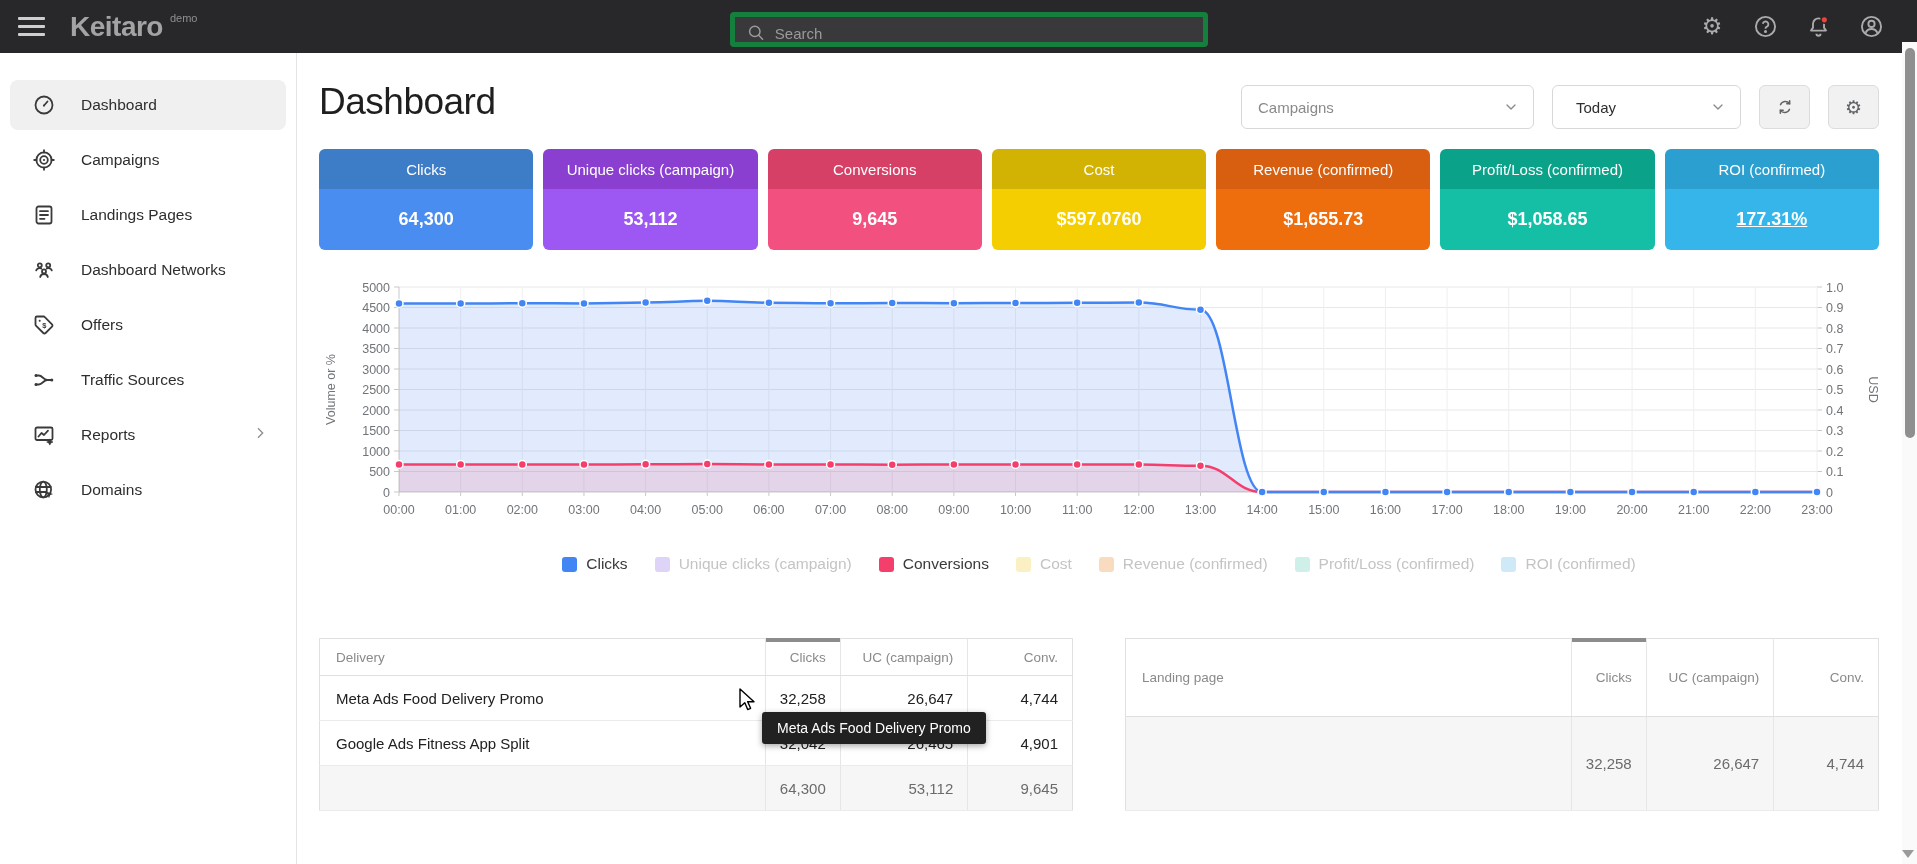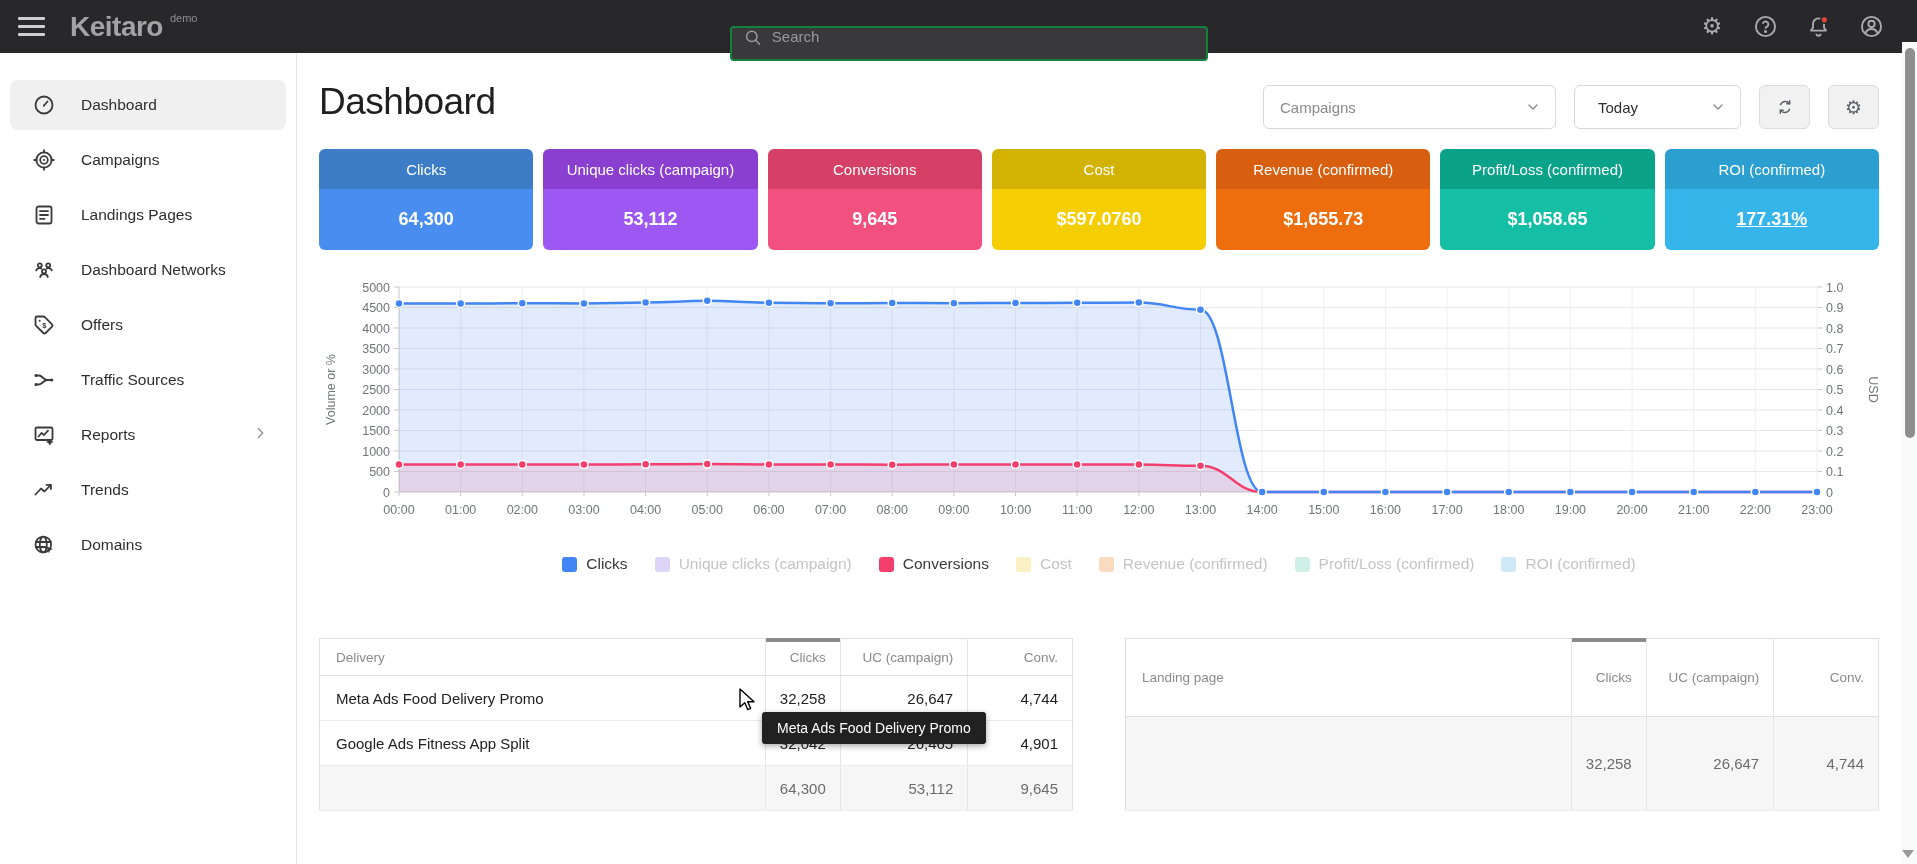--- a/index.html
+++ b/index.html
@@ -7,23 +7,23 @@
               font-family:"Liberation Sans", sans-serif; }
 
   
   .topbar { position:absolute; left:0; top:0; width:1917px; height:53px;
             background:#28282b; display:flex; align-items:center; z-index:30; }
   .hamburger { width:46px; height:40px; margin-left:10px; display:flex; flex-direction:column;
                justify-content:center; gap:5px; padding-left:8px; cursor:pointer; }
   .hamburger span { display:block; width:27px; height:3px; background:#cfcfcf; border-radius:1px; }
   .logo { color:#a3a3a3; font-size:28px; font-weight:bold; letter-spacing:-0.5px; margin-left:14px; }
   .logo-suffix { color:#8f8f8f; font-size:11px; margin-left:7px; align-self:flex-start; margin-top:12px; }
-  .search-wrap { position:absolute; left:730px; top:26px; width:478px; height:35px;
-                 background:#39393c; border:2px solid #15803d; border-radius:4px;
-                 display:flex; align-items:flex-start; padding:0 12px; }
+  .search-wrap { position:absolute; left:730px; top:12px; width:478px; height:35px;
+                 background:#39393c; border:5px solid #15803d; border-radius:4px;
+                 display:flex; align-items:flex-end; padding:0 12px; }
   .search-wrap input { background:transparent; border:none; outline:none; color:#d8d8d8;
                        font-size:15px; margin-left:10px; width:100%;
                        font-family:"Liberation Sans", sans-serif; }
   .search-wrap input::placeholder { color:#9a9a9a; }
   .topbar-icons { position:absolute; right:33px; top:0; height:53px; display:flex;
                   align-items:center; gap:27px; }
   .tb-icon { width:26px; height:26px; color:#ababab; position:relative; cursor:pointer;
              display:flex; align-items:center; justify-content:center; }
   .tb-icon svg { width:25px; height:25px; }
   .gear-glyph { font-size:23px; line-height:1; color:#ababab; }
@@ -44,21 +44,21 @@
   
   .main { position:absolute; left:298px; top:53px; width:1619px; height:811px; background:#fff; }
   .page-header { position:absolute; top:28px; left:21px; width:1560px; display:flex;
                  justify-content:space-between; align-items:flex-start; }
   .page-title { font-size:37px; font-weight:400; color:#1f1f1f; letter-spacing:-0.5px; }
   .controls { display:flex; align-items:center; gap:18px; margin-top:4px; }
   .select-box { height:44px; background:#fff; border:1px solid #d8d8d8; border-radius:6px;
                 display:flex; align-items:center; justify-content:space-between;
                 padding:0 14px 0 16px; font-size:15px; cursor:pointer; }
   .select-box.campaigns { width:293px; color:#8a8a8a; }
-  .select-box.today { width:167px; color:#2e2e2e;padding-left:23px; }
+  .select-box.today { width:189px; color:#2e2e2e;padding-left:23px; }
   .select-box svg { width:16px; height:16px; stroke:#8a8a8a; fill:none; stroke-width:2;
                     stroke-linecap:round; stroke-linejoin:round; }
   .icon-btn { width:51px; height:44px; background:#f1f1f1; border:1px solid #dcdcdc; border-radius:6px;
               display:flex; align-items:center; justify-content:center; cursor:pointer; color:#5f6368; }
   .icon-btn svg { width:20px; height:20px; stroke:currentColor; fill:none; stroke-width:1.8;
                   stroke-linecap:round; }
   .icon-btn .gear-glyph { color:#5f6368; font-size:19px; }
 
   
   .cards { position:absolute; top:96px; left:21px; width:1560px; display:flex; gap:10px; }
@@ -209,27 +209,20 @@
       <span class="s-icon"><svg viewBox="0 0 24 24">
           <rect x="3.5" y="4.5" width="17" height="12.5" rx="1.5"></rect>
           <path d="M6.5 13.5 9.5 10l2.5 2 4-4.3"></path>
           <circle cx="17.8" cy="19" r="1.9" fill="currentColor" stroke="none"></circle>
           <path d="M17.8 16.4v5.2M15.2 19h5.2" stroke-width="1.4"></path>
         </svg></span>
       <span class="s-label">Reports</span>
       <span class="s-chevron"><svg viewBox="0 0 24 24">
           <path d="M9 5l7 7-7 7"></path>
         </svg></span>
-    </div>
-    <div class="side-item">
-      <span class="s-icon"><svg viewBox="0 0 24 24">
-          <path d="M3.5 16.5 9 10.5l3.5 3L18.5 7.2"></path>
-          <path d="M14.6 6.8h4.3v4.3"></path>
-        </svg></span>
-      <span class="s-label">Trends</span>
     </div>
     <div class="side-item">
       <span class="s-icon"><svg viewBox="0 0 24 24">
           <circle cx="11.3" cy="11.5" r="7.8"></circle>
           <ellipse cx="11.3" cy="11.5" rx="3.5" ry="7.8"></ellipse>
           <path d="M3.8 9h15M3.8 14h10.5"></path>
           <path d="M14.2 13.6l6.8 2.5-2.9 1.1-1.1 3z" fill="currentColor" stroke="none"></path>
         </svg></span>
       <span class="s-label">Domains</span>
     </div>

